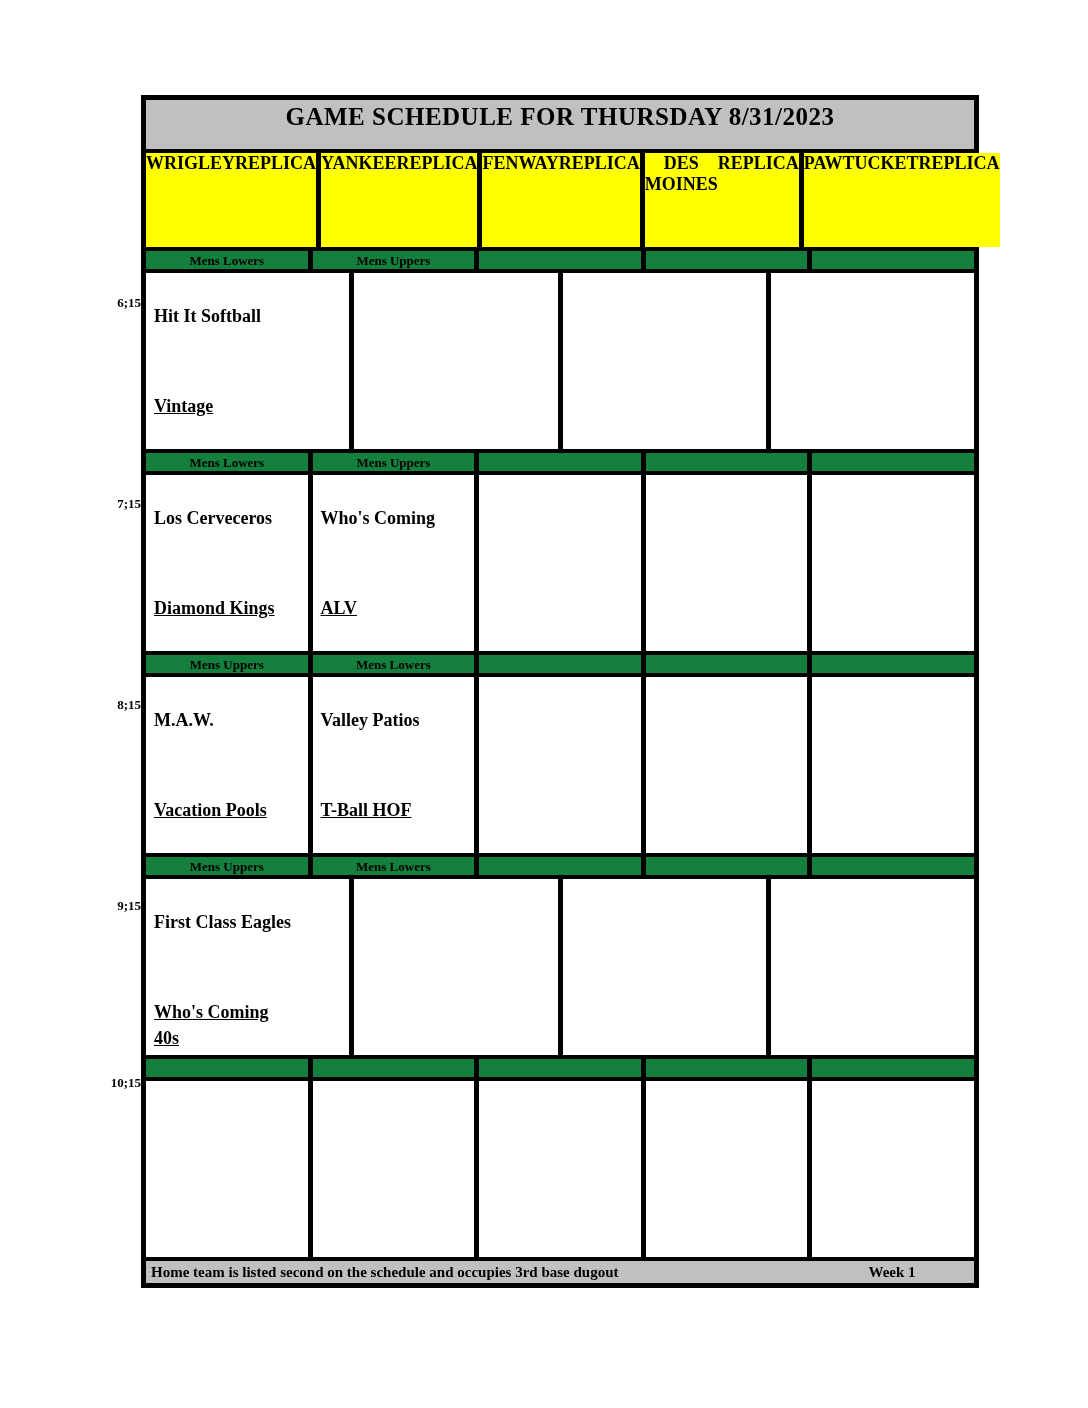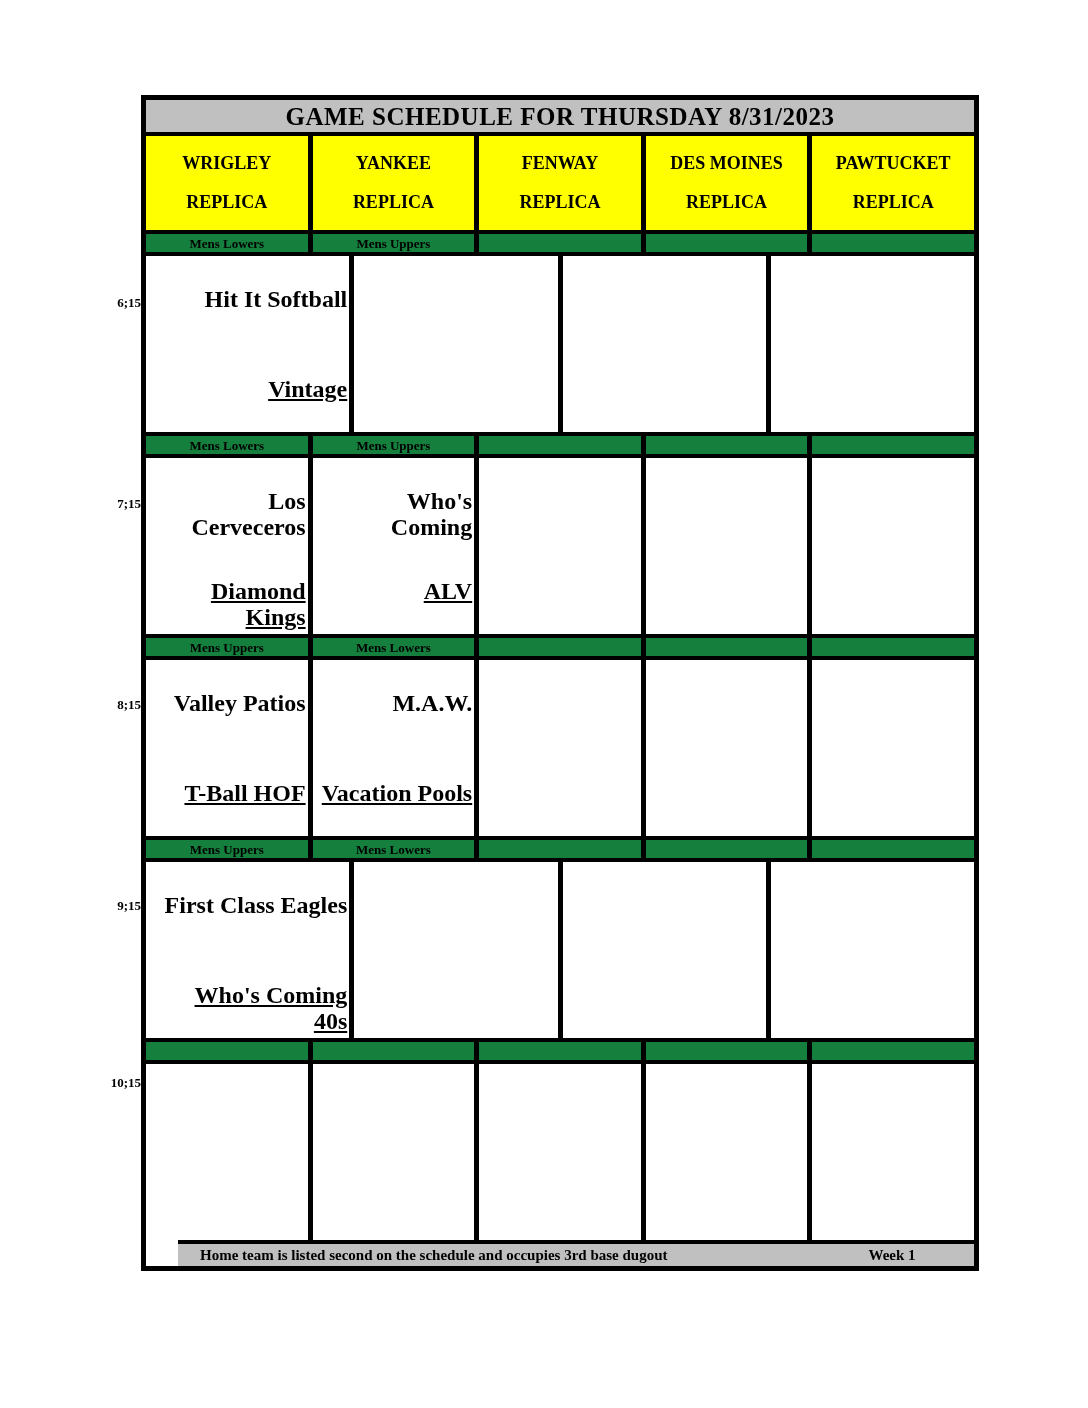--- a/index.html
+++ b/index.html
@@ -49,33 +49,33 @@
   .row { display: flex; }
   .row > div {
     flex: 1;
     box-sizing: border-box;
     border-right: 5px solid #000000;
   }
   .row > div:last-child { border-right: none; text-align: center; }
   .bt { border-top: 4px solid #000000; }
 
   .title-bar {
-    height: 32px;
+    height: 49px;
     background: #c0c0c0;
     text-align: center;
     font-size: 25px;
     line-height: 33px;
     letter-spacing: 0.5px;
   }
 
   .field-cell {
     height: 94px;
     background: #ffff00;
     display: flex;
-    flex-direction: column;
+    flex-direction: row;
     justify-content: space-evenly;
     text-align: center;
     font-size: 18px;
   }
 
   .strip-cell {
     height: 18px;
     background: #15803d;
     text-align: center;
     font-size: 13px;
@@ -84,38 +84,37 @@
 
   .game-cell {
     height: 176px;
     position: relative;
     background: #ffffff;
   }
   .team {
     position: absolute;
     left: 8px;
     right: 2px;
-    text-align: right;
-    font-size: 24px;
+    text-align: left;
+    font-size: 18px;
     line-height: 26px;
     white-space: pre-line;
   }
   .team.away { top: 30px; }
   .team.home { top: 120px; text-decoration: underline; }
 
   .footer-bar {
     height: 22px;
     background: #c0c0c0;
     border-top: 4px solid #000000;
     position: relative;
     font-size: 15px;
     line-height: 23px;
-    padding-left: 22px;
+    padding-left: 5px;
     box-sizing: content-box;
-    margin-left: 32px;
   }
   .footer-week {
     position: absolute;
     right: 0;
     top: 0;
     width: 164px;
     text-align: center;
   }
 </style>
 </head>
@@ -216,26 +215,26 @@
 
     <div class="row bt">
       <div class="strip-cell">Mens Uppers</div>
       <div class="strip-cell">Mens Lowers</div>
       <div class="strip-cell"></div>
       <div class="strip-cell"></div>
       <div class="strip-cell"></div>
     </div>
     <div class="row bt">
       <div class="game-cell">
+        <div class="team away">M.A.W.</div>
+        <div class="team home">Vacation Pools</div>
+      </div>
+      <div class="game-cell">
         <div class="team away">Valley Patios</div>
         <div class="team home">T-Ball HOF</div>
-      </div>
-      <div class="game-cell">
-        <div class="team away">M.A.W.</div>
-        <div class="team home">Vacation Pools</div>
       </div>
       <div class="game-cell">
         <div class="team away"></div>
         <div class="team home"></div>
       </div>
       <div class="game-cell">
         <div class="team away"></div>
         <div class="team home"></div>
       </div>
       <div class="game-cell">

